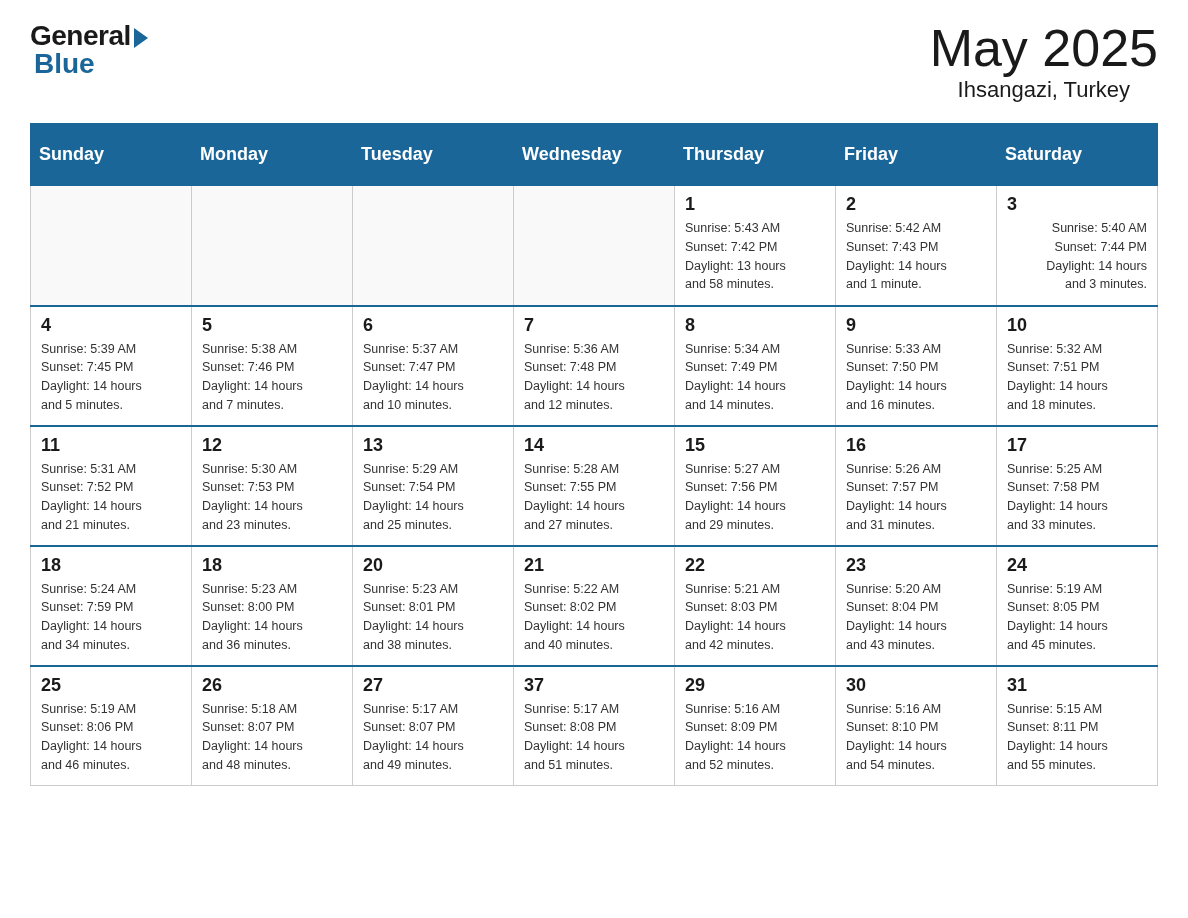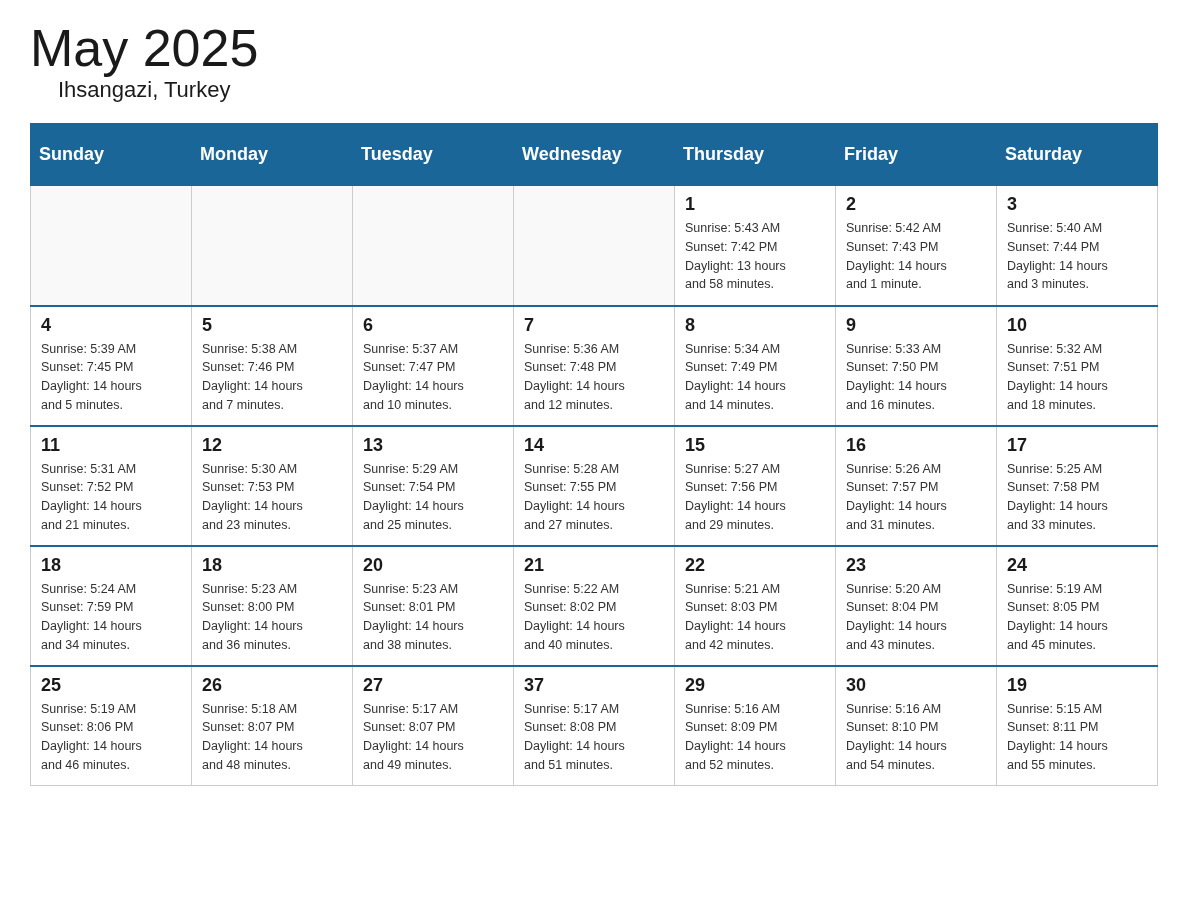--- a/index.html
+++ b/index.html
@@ -99,20 +99,27 @@
       background: #f9f9f9;
     }
     .row-divider td {
       border-top: 2px solid #1a6699;
     }
   </style>
 </head>
 <body>
 
 <div class="header">
+  <div class="logo">
+    <div class="logo-top">
+      <span class="logo-general">General</span>
+      <div class="logo-arrow"></div>
+    </div>
+    <span class="logo-blue">Blue</span>
+  </div>
   <div class="title-block">
     <div class="month-year">May 2025</div>
     <div class="location">Ihsangazi, Turkey</div>
   </div>
 </div>
 
 <table class="calendar">
   <thead>
     <tr>
     <th>Sunday</th>
@@ -139,21 +146,21 @@
         </td>
         <td>
           <span class="day-num">2</span>
           <div class="day-info" style="white-space: pre-line;">Sunrise: 5:42 AM
 Sunset: 7:43 PM
 Daylight: 14 hours
 and 1 minute.</div>
         </td>
         <td>
           <span class="day-num">3</span>
-          <div class="day-info" style="white-space: pre-line;">Sunrise: 5:40 AM
+          <div class="day-info" style="white-space: pre-line; text-align: right;">Sunrise: 5:40 AM
 Sunset: 7:44 PM
 Daylight: 14 hours
 and 3 minutes.</div>
         </td>
       </tr>
       <tr class="row-divider">
         <td>
           <span class="day-num">4</span>
           <div class="day-info" style="white-space: pre-line;">Sunrise: 5:39 AM
 Sunset: 7:45 PM
@@ -342,21 +349,21 @@
 and 52 minutes.</div>
         </td>
         <td>
           <span class="day-num">30</span>
           <div class="day-info" style="white-space: pre-line;">Sunrise: 5:16 AM
 Sunset: 8:10 PM
 Daylight: 14 hours
 and 54 minutes.</div>
         </td>
         <td>
-          <span class="day-num">19</span>
+          <span class="day-num">31</span>
           <div class="day-info" style="white-space: pre-line;">Sunrise: 5:15 AM
 Sunset: 8:11 PM
 Daylight: 14 hours
 and 55 minutes.</div>
         </td>
       </tr>
     </tbody>
 </table>
 
 </body></html>

